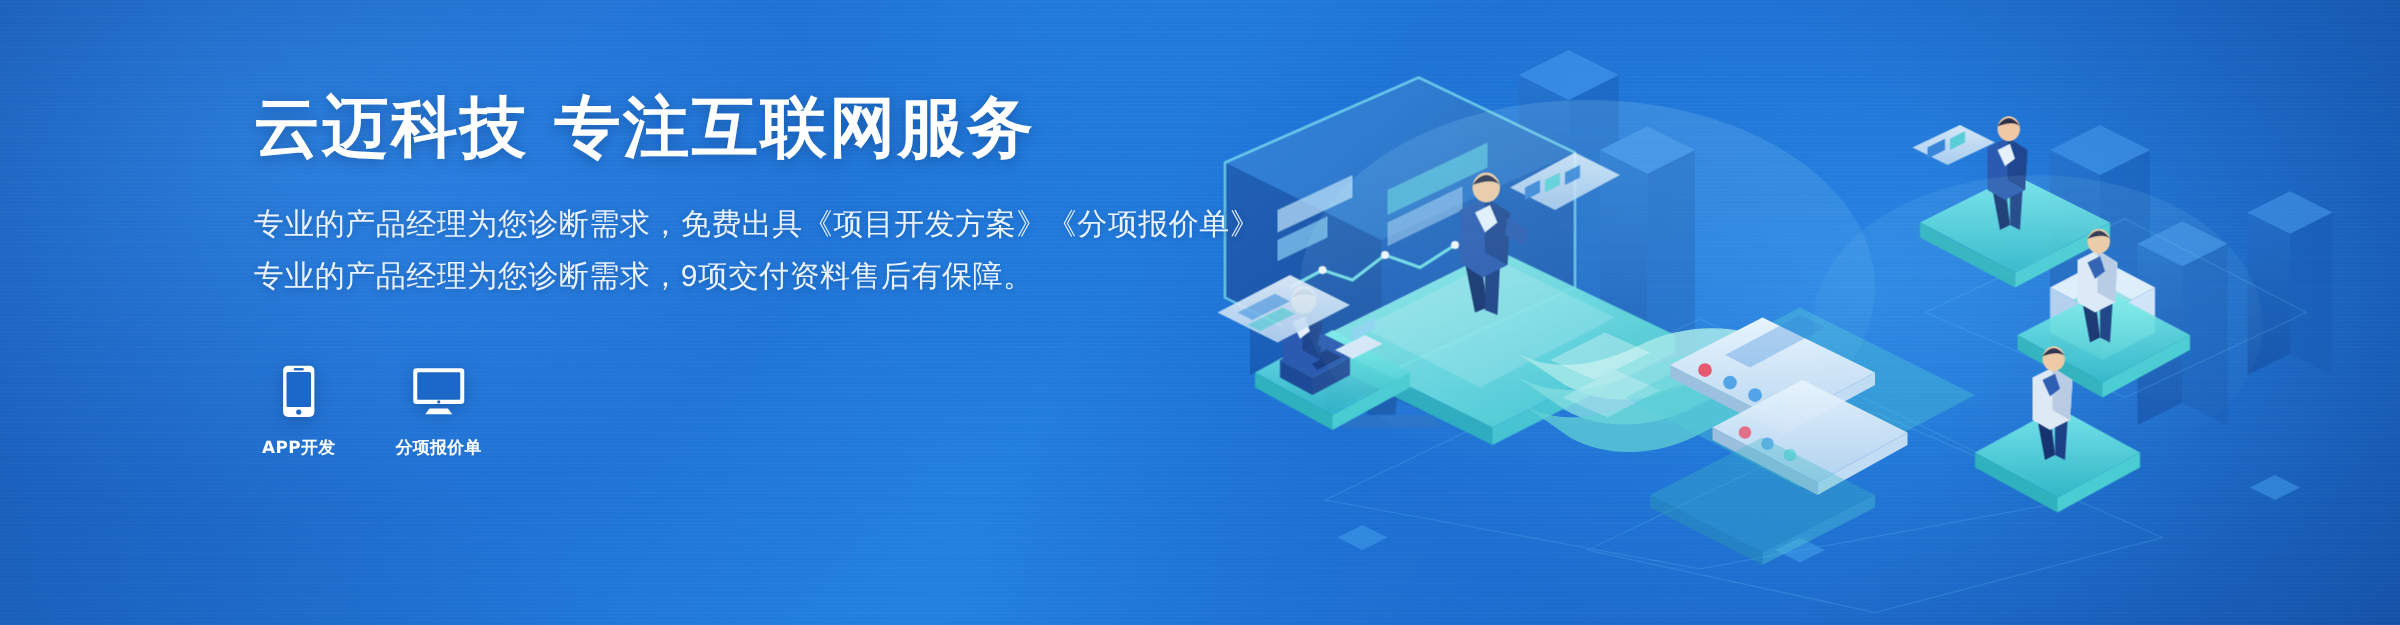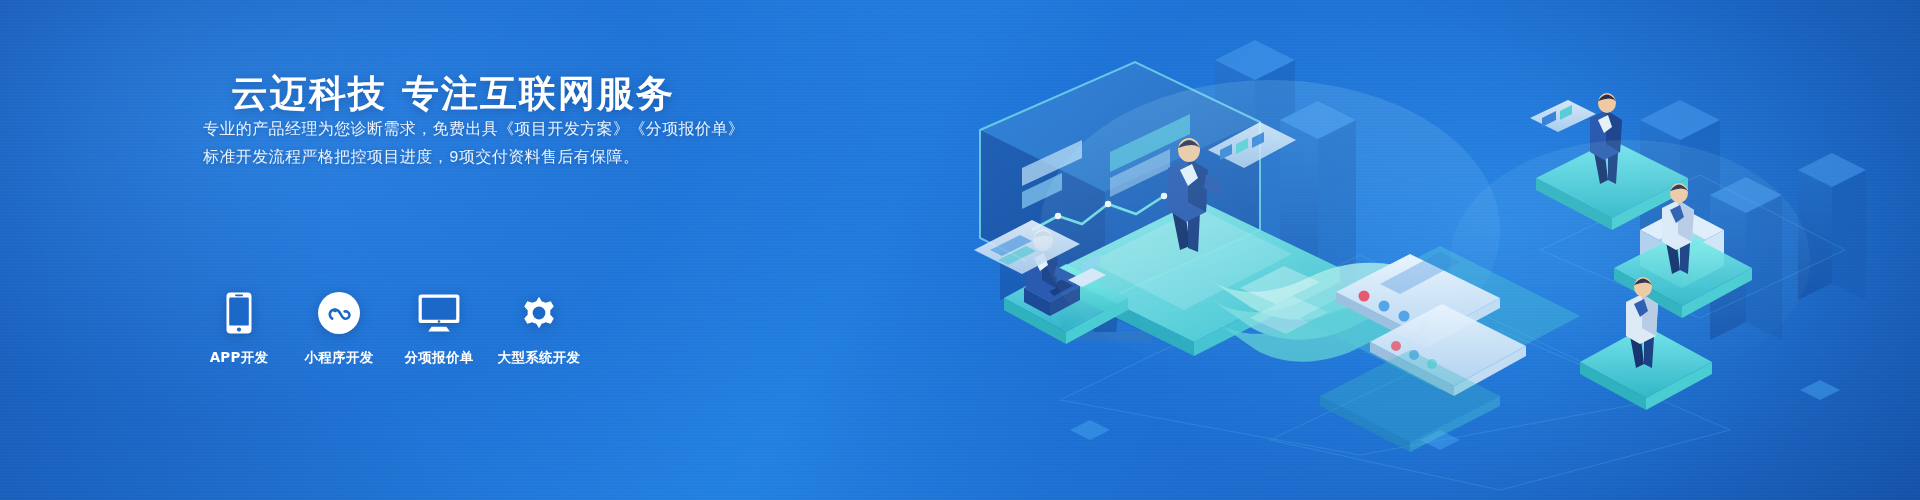--- a/index.html
+++ b/index.html
@@ -36,48 +36,48 @@
   
   .content {
     position:absolute;
     left:203px;
     top:72px;
     width:700px;
     z-index:6;
   }
   .headline {
     font-family:"DejaVu Sans","Liberation Sans",sans-serif;
-    font-size:37px;
+    font-size:53px;
     font-weight:bold;
     color:#ffffff;
     letter-spacing:2px;
     line-height:1.18;
     white-space:nowrap;
     text-shadow:0 2px 10px rgba(8,40,92,.35);
-    margin-left:28px;
   }
   .sub {
-    font-family:Liberation Mono, monospace;
-    font-size:16px;
+    margin-top:24px;
+    font-family:Liberation Sans, sans-serif;
+    font-size:24px;
     color:#eaf3fe;
     line-height:1.78;
     letter-spacing:.4px;
     white-space:nowrap;
     text-shadow:0 1px 5px rgba(8,40,92,.30);
   }
   .sub .line { display:block; }
 
   
   .services {
     position:absolute;
     left:203px;
     top:290px;
     display:flex;
     align-items:flex-end;
-    gap:28px;
+    gap:40px;
     z-index:6;
   }
   .service {
     width:72px;
     display:flex;
     flex-direction:column;
     align-items:center;
     cursor:pointer;
   }
   .service .ico {
@@ -398,66 +398,47 @@
       <ellipse cx="690" cy="260" rx="180" ry="120" fill="url(#gGlow)" opacity=".18"></ellipse>
     </svg>
   </div>
 
   <div class="vignette"></div>
 
   <div class="content">
     <h1 class="headline">云迈科技 专注互联网服务</h1>
     <div class="sub">
       <span class="line">专业的产品经理为您诊断需求，免费出具《项目开发方案》《分项报价单》</span>
-      <span class="line">标准开发流程严格把控项目进度，9项交付资料售后有保障。</span>
+      <span class="line">专业的产品经理为您诊断需求，9项交付资料售后有保障。</span>
     </div>
   </div>
 
   <div class="services">
 
     <div class="service">
       <span class="ico">
         <svg width="26" height="42" viewBox="0 0 26 42">
           <rect x="0.5" y="0.5" width="25" height="41" rx="4" fill="#ffffff"></rect>
           <rect x="3.2" y="5.6" width="19.6" height="28" rx="1.2" fill="#1b68c8"></rect>
           <rect x="9" y="2.4" width="8" height="1.9" rx=".95" fill="#1b68c8"></rect>
           <circle cx="13" cy="37.6" r="2.1" fill="#1b68c8"></circle>
         </svg>
       </span>
       <span class="lbl">APP开发</span>
     </div>
 
-    <div class="service">
-      <span class="ico">
-        <svg width="42" height="42" viewBox="0 0 42 42">
-          <circle cx="21" cy="21" r="21" fill="#ffffff"></circle>
-          <path d="M14.2 26.6c-2.6-1.7-3.2-4.9-1.4-7.2 1.8-2.3 5.2-2.6 7.4-0.7 1.3 1.1 2 2.3 2.7 3.8 0.7 1.5 1.3 2.5 2.3 3.3 1.7 1.4 4.2 1.2 5.5-0.5 1.3-1.7 0.9-4.1-0.9-5.3-1-0.7-2.1-0.8-3.2-0.5" fill="none" stroke="#1b68c8" stroke-width="2.6" stroke-linecap="round"></path>
-          <circle cx="17" cy="18.4" r="1.9" fill="#1b68c8"></circle>
-        </svg>
-      </span>
-      <span class="lbl">小程序开发</span>
-    </div>
 
 
     <div class="service">
       <span class="ico">
         <svg width="44" height="40" viewBox="0 0 44 40">
           <rect x="1.6" y="1.6" width="40.8" height="28.5" rx="2.6" fill="#ffffff"></rect>
           <rect x="4.8" y="4.8" width="34.4" height="22" rx="1" fill="#1b68c8"></rect>
           <circle cx="22" cy="28.5" r="1.3" fill="#1b68c8"></circle>
           <path d="M14.6 33.8h14.8l3.4 4.6H11.2z" fill="#ffffff"></path>
         </svg>
       </span>
       <span class="lbl">分项报价单</span>
     </div>
 
-    <div class="service">
-      <span class="ico">
-        <svg width="42" height="42" viewBox="0 0 42 42">
-          <path d="M21 0.8l2.9 4.6c1.3.25 2.55.75 3.65 1.45l5.2-1.55 3.0 5.2-3.55 4.05c.25 1.3.25 2.6 0 3.9l3.55 4.05-3.0 5.2-5.2-1.55c-1.1.7-2.35 1.2-3.65 1.45L21 32.2l-2.9-4.6c-1.3-.25-2.55-.75-3.65-1.45l-5.2 1.55-3.0-5.2 3.55-4.05c-.25-1.3-.25-2.6 0-3.9L6.25 10.5l3.0-5.2 5.2 1.55c1.1-.7 2.35-1.2 3.65-1.45z" transform="translate(0,4)" fill="#ffffff"></path>
-          <circle cx="21" cy="21" r="6.4" fill="#1b68c8"></circle>
-        </svg>
-      </span>
-      <span class="lbl">大型系统开发</span>
-    </div>
 
   </div>
 </div>
 
 </body></html>

